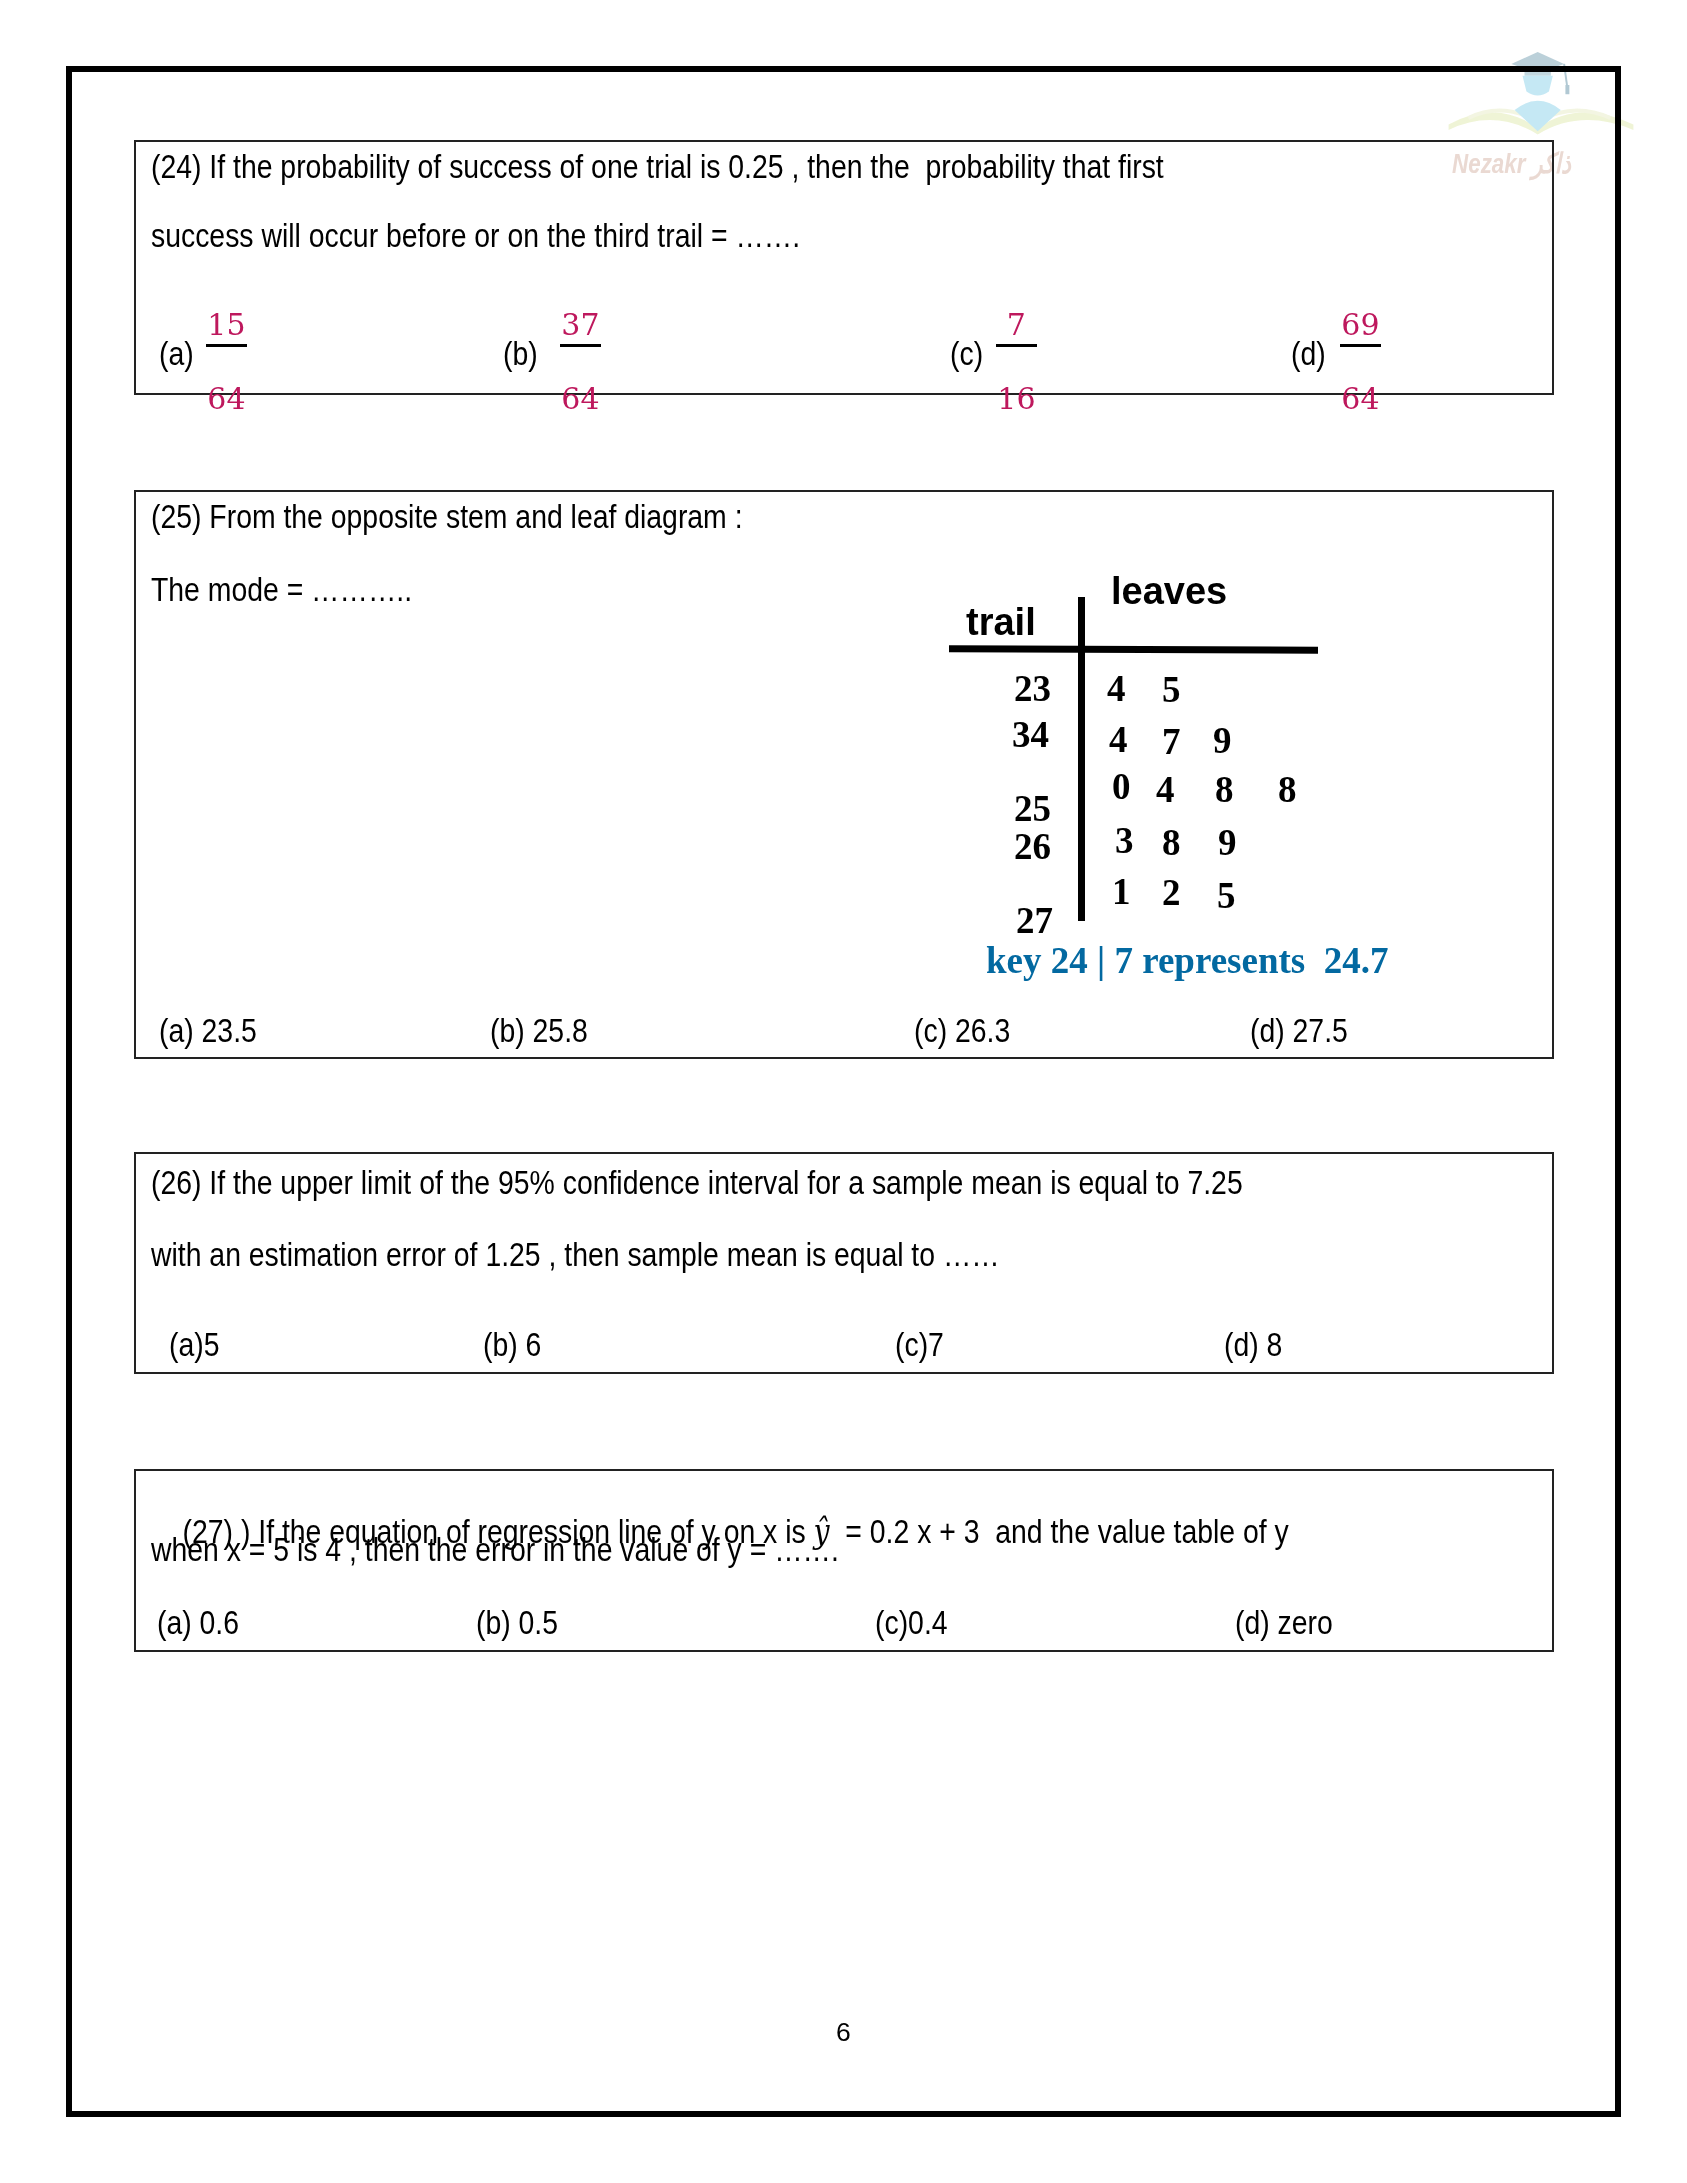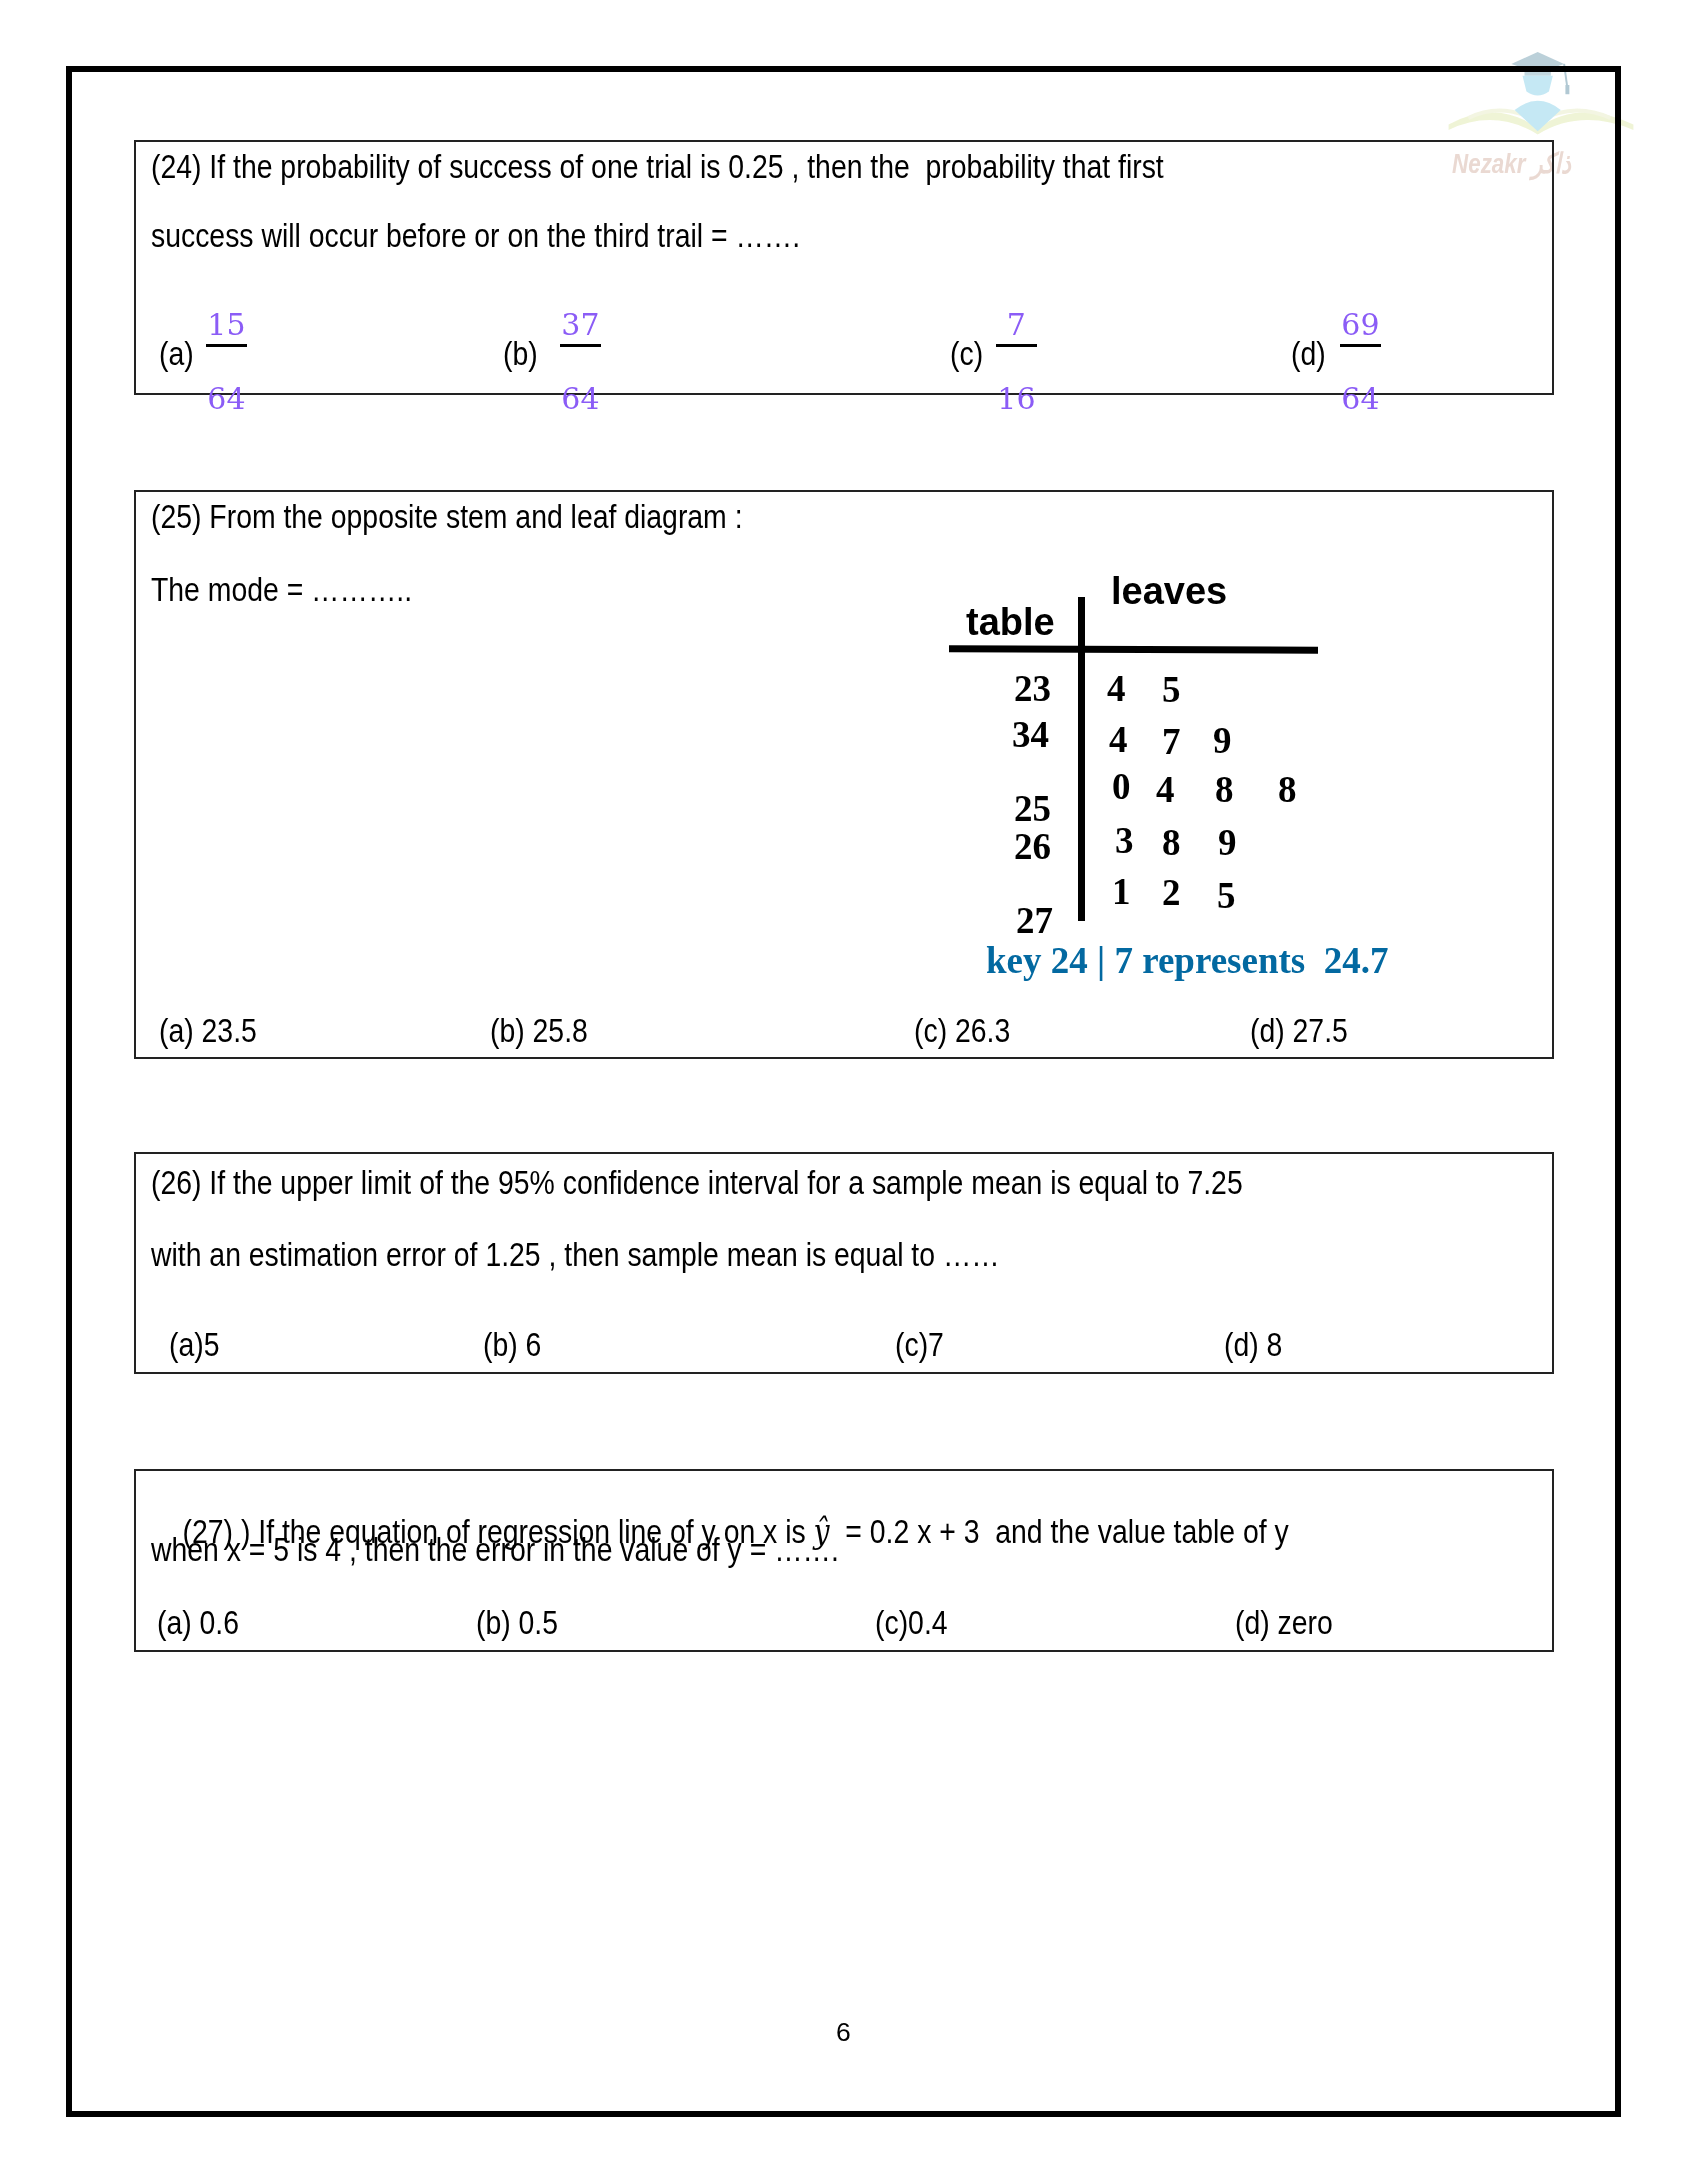--- a/index.html
+++ b/index.html
@@ -2,21 +2,21 @@
 <html style="font-size:10.6px"><head>
 <meta charset="utf-8">
 <style>
   html, body { margin: 0; padding: 0; background: #ffffff; }
   body { width: 1687px; height: 2183px; position: relative; overflow: hidden; }
   .page { position: absolute; left: 0; top: 0; width: 1687px; height: 2183px; background: #fff; }
   .outer-border { position: absolute; left: 66px; top: 66px; width: 1555px; height: 2051px; border: 6.6px solid #000; box-sizing: border-box; }
   .qbox { position: absolute; left: 134px; width: 1420px; border: 2px solid #222; box-sizing: border-box; background: transparent; }
   .txt { position: absolute; font-family: "Liberation Sans", sans-serif; font-size: 33px; color: #000; white-space: pre; line-height: 1; transform-origin: left bottom; transform: scaleX(0.86); }
   .opt { position: absolute; font-family: "Liberation Sans", sans-serif; font-size: 33px; color: #000; white-space: pre; line-height: 1; transform-origin: left bottom; transform: scaleX(0.86); }
-  .frac { position: absolute; display: inline-flex; flex-direction: column; align-items: center; font-family: "DejaVu Serif", serif; font-size: 30px; line-height: 1; color: #8b5cf6; }
+  .frac { position: absolute; display: inline-flex; flex-direction: column; align-items: center; font-family: "DejaVu Serif", serif; font-size: 30px; line-height: 1; color: #be185d; }
   .frac .num { padding: 0 1.3px 4px 1.3px; }
   .frac .bar { width: 100%; height: 3.3px; background: #000; }
   .frac .den { padding: 5.3px 1.3px 0 1.3px; margin-top: 31px; }
   .optlbl { position: absolute; font-family: "Liberation Sans", sans-serif; font-size: 33px; line-height: 1; color: #000; transform-origin: left bottom; transform: scaleX(0.86); }
   .sl-head { position: absolute; font-family: "Liberation Sans", sans-serif; font-weight: bold; font-size: 38px; line-height: 1; color: #000; }
   .sl-num { position: absolute; font-family: "Liberation Serif", serif; font-weight: bold; font-size: 37px; line-height: 1; color: #000; }
   .sl-key { position: absolute; font-family: "Liberation Serif", serif; font-weight: bold; font-size: 37px; line-height: 1; color: #0369a1; white-space: pre; }
   .vline { position: absolute; background: #000; }
   .hline { position: absolute; background: #000; }
   .yhat { font-family: "DejaVu Serif", serif; font-style: italic; }
@@ -73,21 +73,21 @@
     <span class="num">69</span>
     <span class="bar"></span>
     <span class="den">64</span>
   </div>
 
   <div class="qbox" style="top:490px;height:569px;"></div>
   <div class="txt" style="left:151px;top:500px;">(25) From the opposite stem and leaf diagram :</div>
   <div class="txt" style="left:151px;top:573px;">The mode = ………..</div>
 
   <div>
-    <div class="sl-head" style="left:966px;top:603px;">table</div>
+    <div class="sl-head" style="left:966px;top:603px;">trail</div>
     <div class="sl-head" style="left:1111px;top:572px;">leaves</div>
     <div class="vline" style="left:1078px;top:597px;width:6.6px;height:324px;"></div>
     <div class="hline" style="left:949px;top:646px;width:369px;height:7.3px;transform:skewY(0.2deg);"></div>
 
     <div class="sl-num" style="left:1014px;top:670px;">23</div>
     <div class="sl-num" style="left:1107px;top:670px;">4</div>
     <div class="sl-num" style="left:1162px;top:671px;">5</div>
 
     <div class="sl-num" style="left:1012px;top:716px;">34</div>
     <div class="sl-num" style="left:1109px;top:721px;">4</div>

